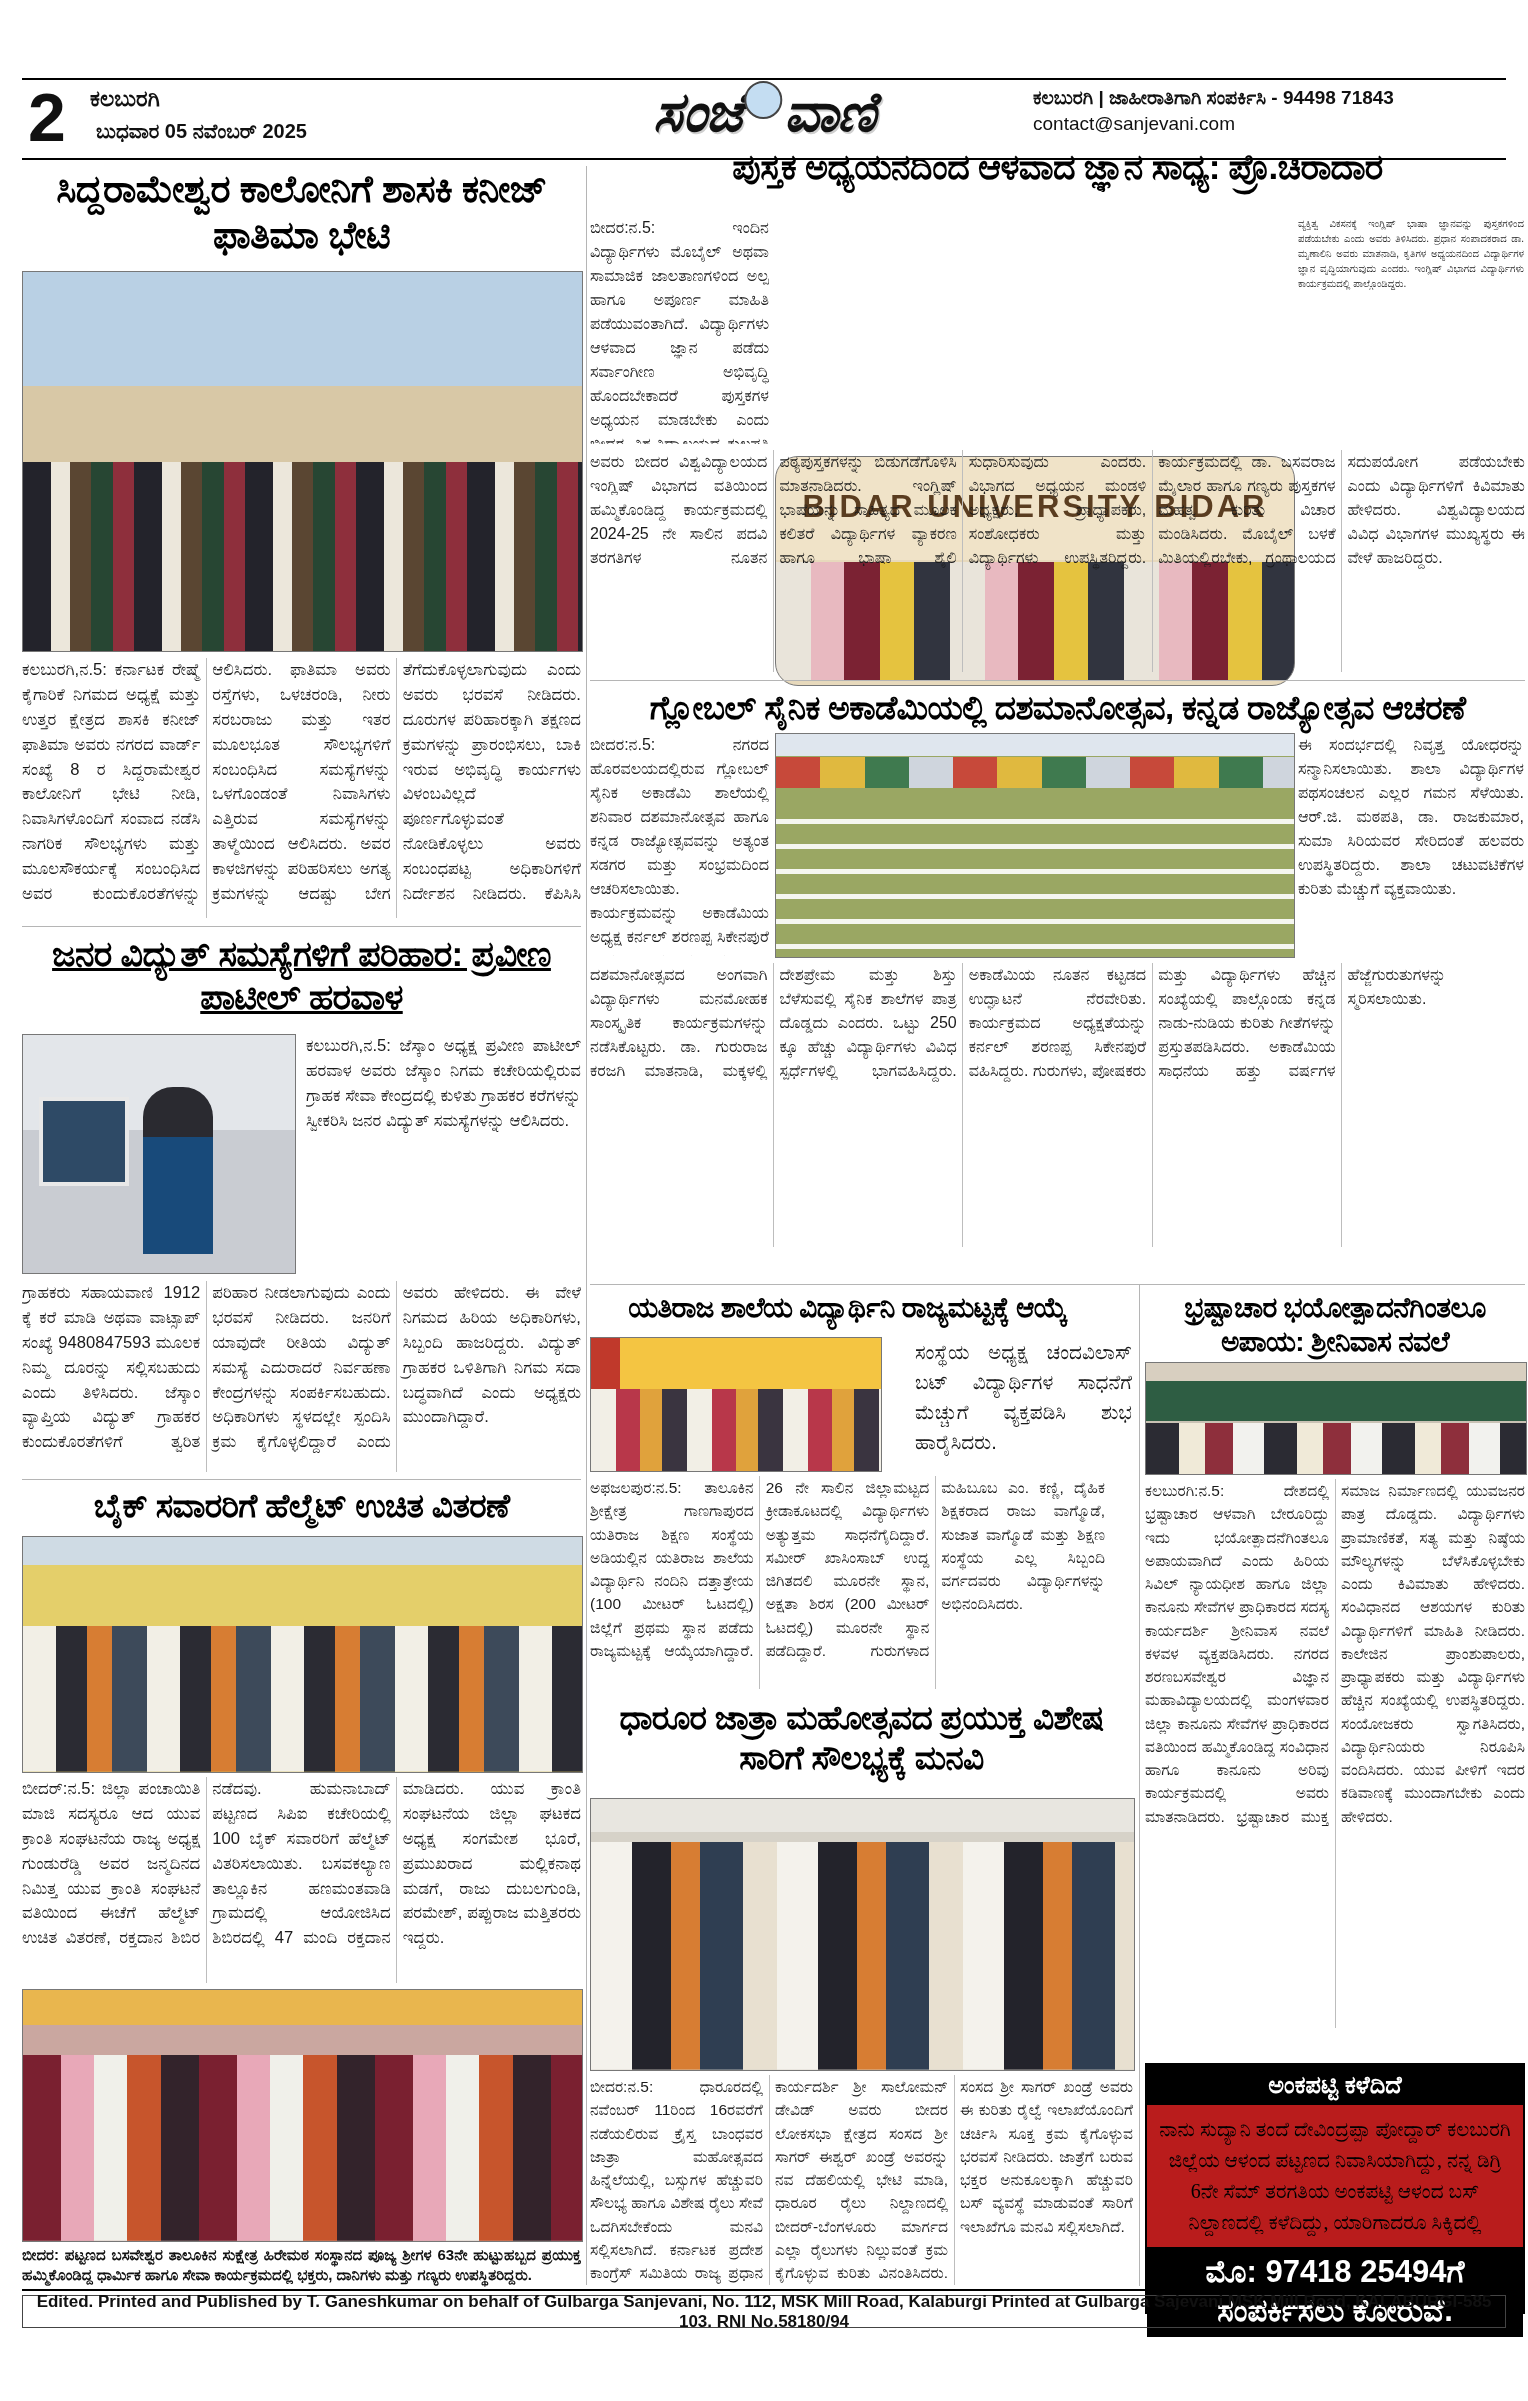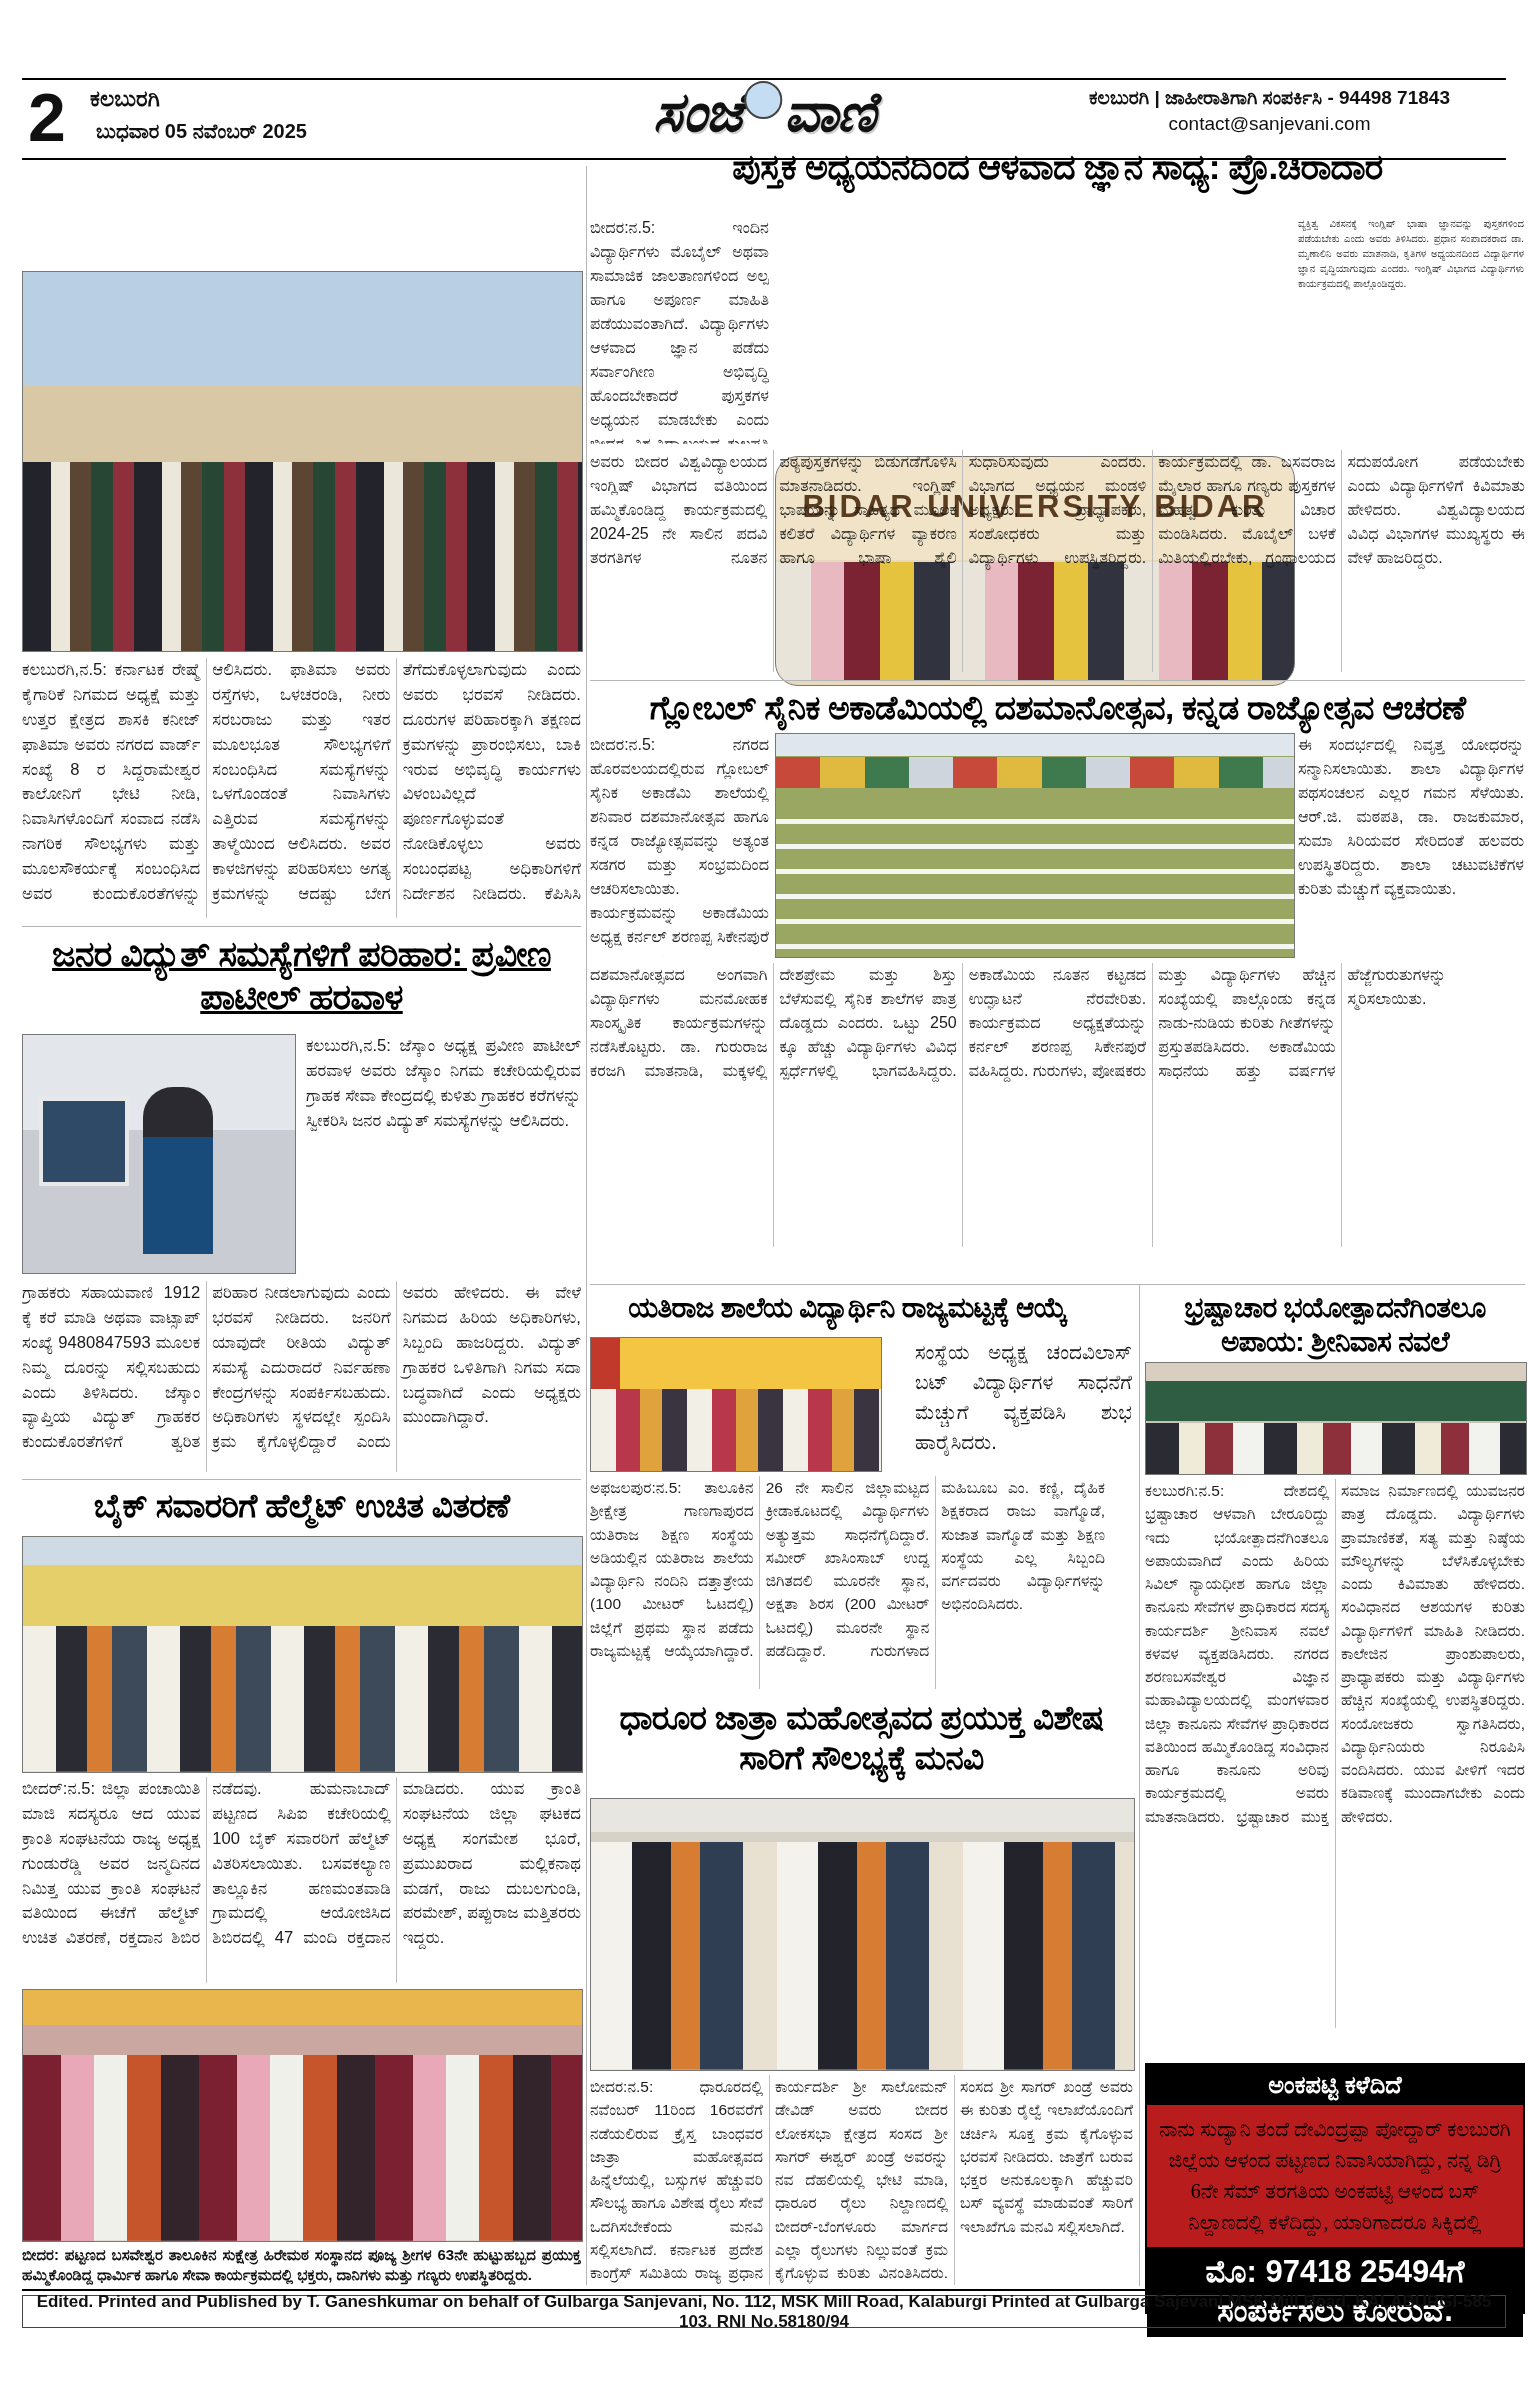--- a/index.html
+++ b/index.html
@@ -13,21 +13,21 @@
   .rule-light{position:absolute;background:#b5b5b5;}
 
   
   .page-num{font-size:68px;font-weight:700;line-height:1;}
   .edition{font-size:22px;font-weight:700;}
   .date-line{font-size:20px;font-weight:700;}
   .masthead{font-size:55px;font-weight:900;font-style:italic;letter-spacing:-1.5px;
     text-shadow:1.5px 1.5px 0 #cfcfcf;white-space:nowrap;}
   .masthead-circle{display:inline-block;width:34px;height:34px;border-radius:50%;
     background:#c4ddf2;border:2.2px solid #444;vertical-align:18%;margin:0 1.5px;}
-  .contact-block{text-align:center;}
+  .contact-block{text-align:left;}
   .contact-line{font-size:19px;font-weight:700;}
   .contact-email{font-size:19px;font-weight:400;margin-top:4.4px;}
 
   
   .headline{font-weight:800;text-align:center;line-height:1.22;letter-spacing:-0.7px;color:#000;}
   .h-xl{font-size:38px;}
   .h-lg{font-size:35px;}
   .h-md{font-size:33px;}
   .h-sm{font-size:28px;}
 
@@ -122,20 +122,21 @@
   <div class="abs contact-block" style="right:22px;top:87px;width:473px;">
     <div class="contact-line">ಕಲಬುರಗಿ  |  ಜಾಹೀರಾತಿಗಾಗಿ ಸಂಪರ್ಕಿಸಿ - 94498 71843</div>
     <div class="contact-email">contact@sanjevani.com</div>
   </div>
 
   <div class="rule-h" style="left:22px;top:158px;width:1484px;height:2.2px;"></div>
 
   <div class="rule-light" style="left:586px;top:166px;width:0.7px;height:2119px;"></div>
   <div class="rule-light" style="left:1139px;top:1285px;width:0.7px;height:1001px;"></div>
 
+  <div class="abs headline h-xl" style="left:22px;top:166px;width:559px;">ಸಿದ್ದರಾಮೇಶ್ವರ ಕಾಲೋನಿಗೆ ಶಾಸಕಿ ಕನೀಜ್ ಫಾತಿಮಾ ಭೇಟಿ</div>
   <div class="abs photo photo-colony" style="left:22px;top:271px;width:559px;height:379px;"></div>
   <div class="abs body-text cols-3" style="left:22px;top:658px;width:559px;height:260px;">ಕಲಬುರಗಿ,ನ.5: ಕರ್ನಾಟಕ ರೇಷ್ಮೆ ಕೈಗಾರಿಕೆ ನಿಗಮದ ಅಧ್ಯಕ್ಷೆ ಮತ್ತು ಉತ್ತರ ಕ್ಷೇತ್ರದ ಶಾಸಕಿ ಕನೀಜ್ ಫಾತಿಮಾ ಅವರು ನಗರದ ವಾರ್ಡ್ ಸಂಖ್ಯೆ 8 ರ ಸಿದ್ದರಾಮೇಶ್ವರ ಕಾಲೋನಿಗೆ ಭೇಟಿ ನೀಡಿ, ನಿವಾಸಿಗಳೊಂದಿಗೆ ಸಂವಾದ ನಡೆಸಿ ನಾಗರಿಕ ಸೌಲಭ್ಯಗಳು ಮತ್ತು ಮೂಲಸೌಕರ್ಯಕ್ಕೆ ಸಂಬಂಧಿಸಿದ ಅವರ ಕುಂದುಕೊರತೆಗಳನ್ನು ಆಲಿಸಿದರು. ಫಾತಿಮಾ ಅವರು ರಸ್ತೆಗಳು, ಒಳಚರಂಡಿ, ನೀರು ಸರಬರಾಜು ಮತ್ತು ಇತರ ಮೂಲಭೂತ ಸೌಲಭ್ಯಗಳಿಗೆ ಸಂಬಂಧಿಸಿದ ಸಮಸ್ಯೆಗಳನ್ನು ಒಳಗೊಂಡಂತೆ ನಿವಾಸಿಗಳು ಎತ್ತಿರುವ ಸಮಸ್ಯೆಗಳನ್ನು ತಾಳ್ಮೆಯಿಂದ ಆಲಿಸಿದರು. ಅವರ ಕಾಳಜಿಗಳನ್ನು ಪರಿಹರಿಸಲು ಅಗತ್ಯ ಕ್ರಮಗಳನ್ನು ಆದಷ್ಟು ಬೇಗ ತೆಗೆದುಕೊಳ್ಳಲಾಗುವುದು ಎಂದು ಅವರು ಭರವಸೆ ನೀಡಿದರು. ದೂರುಗಳ ಪರಿಹಾರಕ್ಕಾಗಿ ತಕ್ಷಣದ ಕ್ರಮಗಳನ್ನು ಪ್ರಾರಂಭಿಸಲು, ಬಾಕಿ ಇರುವ ಅಭಿವೃದ್ಧಿ ಕಾರ್ಯಗಳು ವಿಳಂಬವಿಲ್ಲದೆ ಪೂರ್ಣಗೊಳ್ಳುವಂತೆ ನೋಡಿಕೊಳ್ಳಲು ಅವರು ಸಂಬಂಧಪಟ್ಟ ಅಧಿಕಾರಿಗಳಿಗೆ ನಿರ್ದೇಶನ ನೀಡಿದರು. ಕೆಪಿಸಿಸಿ ಸದಸ್ಯ ಜನಾಬ್ ಫರಾಜ್ ಉಲ್ ಇಸ್ಲಾಂ ಮತ್ತು ಶಹಬಜಾರ್ ಬ್ಲಾಕ್ ಅಧ್ಯಕ್ಷ ಶರಣ್ ಕುಮಾರ್ ಗೋಡಿ ಪರಿಶೀಲನೆಯ ವೇಳೆ ಅಧ್ಯಕ್ಷರ ಜೊತೆ ಇದ್ದರು. ಭೇಟಿಯ ಸಮಯದಲ್ಲಿ ಕನೀಜ್ ಫಾತಿಮಾ ಅವರು ಪ್ರದೇಶದ ಸಮಸ್ಯೆಗಳನ್ನು ಖುದ್ದು ಪರಿಶೀಲಿಸಿದರು.</div>
 
   <div class="rule-light" style="left:22px;top:926px;width:559px;height:0.7px;"></div>
 
   <div class="abs headline h-lg" style="left:22px;top:933px;width:559px;text-decoration:underline;">ಜನರ ವಿದ್ಯುತ್ ಸಮಸ್ಯೆಗಳಿಗೆ ಪರಿಹಾರ: ಪ್ರವೀಣ ಪಾಟೀಲ್ ಹರವಾಳ</div>
   <div class="abs photo photo-office" style="left:22px;top:1034px;width:272px;height:238px;">
     <div class="office-monitor"></div>
     <div class="office-person"></div>
   </div>

